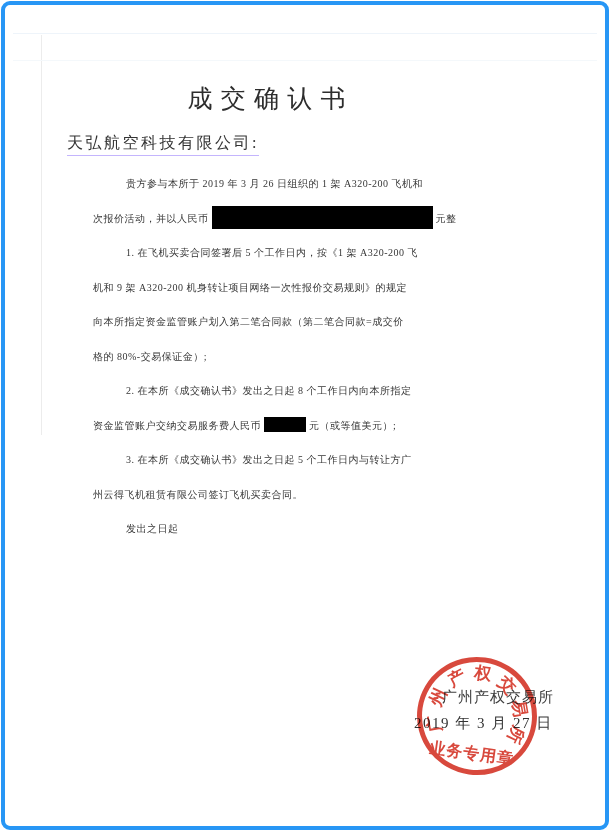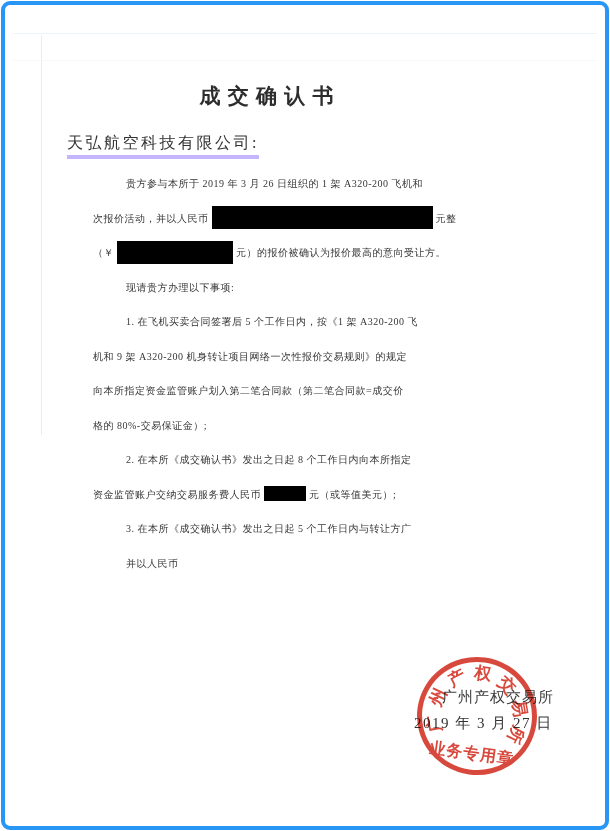--- a/index.html
+++ b/index.html
@@ -21,27 +21,27 @@
   }
   .page{position:absolute;inset:0;}
   
   .scan-vline{position:absolute;left:36px;top:30px;width:1px;height:400px;background:#ececec;}
   .scan-band-1{position:absolute;left:8px;right:8px;top:28px;height:1px;background:#eef4fa;}
   .scan-band-2{position:absolute;left:8px;right:8px;top:55px;height:1px;background:#f4f8fb;}
 
   .title{
     position:absolute;top:77px;left:0;right:85px;
     margin:0;text-align:center;
-    font-size:21px;font-weight:700;letter-spacing:1px;
+    font-size:25px;font-weight:400;letter-spacing:1px;
     color:#2d2d2d;white-space:nowrap;padding-left:9px;
   }
   .addressee{
     position:absolute;top:128px;left:62px;
     font-size:16px;letter-spacing:2.5px;color:#333333;
-    border-bottom:4px solid #c4b5fd;padding-bottom:1px;
+    border-bottom:1px solid #c4b5fd;padding-bottom:1px;
     white-space:nowrap;
   }
   .bodytext{
     position:absolute;top:162px;left:88px;right:40px;
     font-size:10px;letter-spacing:0.5px;color:var(--ink);
   }
   .line{height:34.5px;line-height:34.5px;white-space:nowrap;}
   .indent{padding-left:33px;}
   .redact{
     display:inline-block;background:#000000;
@@ -92,30 +92,29 @@
     <div class="scan-band-1"></div>
     <div class="scan-band-2"></div>
 
     <h1 class="title">成 交 确 认 书</h1>
 
     <div class="addressee">天弘航空科技有限公司:</div>
 
     <div class="bodytext">
       <div class="line indent">贵方参与本所于 2019 年 3 月 26 日组织的 1 架 A320-200 飞机和</div>
       <div class="line"><span>次报价活动，并以人民币</span><span class="redact redact-amount-cn"></span><span>元整</span></div>
-      <div class="line"><span>（￥</span><span class="redact redact-amount-num"></span><span>元）的报价被确认为报价最高的意向受让方。</span></div>
-      <div class="line indent">现请贵方办理以下事项:</div>
       <div class="line indent">1. 在飞机买卖合同签署后 5 个工作日内，按《1 架 A320-200 飞</div>
       <div class="line">机和 9 架 A320-200 机身转让项目网络一次性报价交易规则》的规定</div>
       <div class="line">向本所指定资金监管账户划入第二笔合同款（第二笔合同款=成交价</div>
       <div class="line">格的 80%-交易保证金）;</div>
       <div class="line indent">2. 在本所《成交确认书》发出之日起 8 个工作日内向本所指定</div>
       <div class="line"><span>资金监管账户交纳交易服务费人民币</span><span class="redact redact-fee"></span><span>元（或等值美元）;</span></div>
       <div class="line indent">3. 在本所《成交确认书》发出之日起 5 个工作日内与转让方广</div>
-      <div class="line indent">并以人民币</div>
+      <div class="line">州云得飞机租赁有限公司签订飞机买卖合同。</div>
+      <div class="line indent">发出之日起</div>
     </div>
 
     <div class="sig-issuer">广州产权交易所</div>
     <div class="sig-date">2019 年 3 月 27 日</div>
 
     <div class="seal">
       <div class="seal-ring"></div>
       <div class="seal-arc">
           <span class="seal-arc-char" style="transform: translate(-50%, -50%) rotate(-108deg) translateY(-43px);">广</span>
           <span class="seal-arc-char" style="transform: translate(-50%, -50%) rotate(-72deg) translateY(-43px);">州</span>

